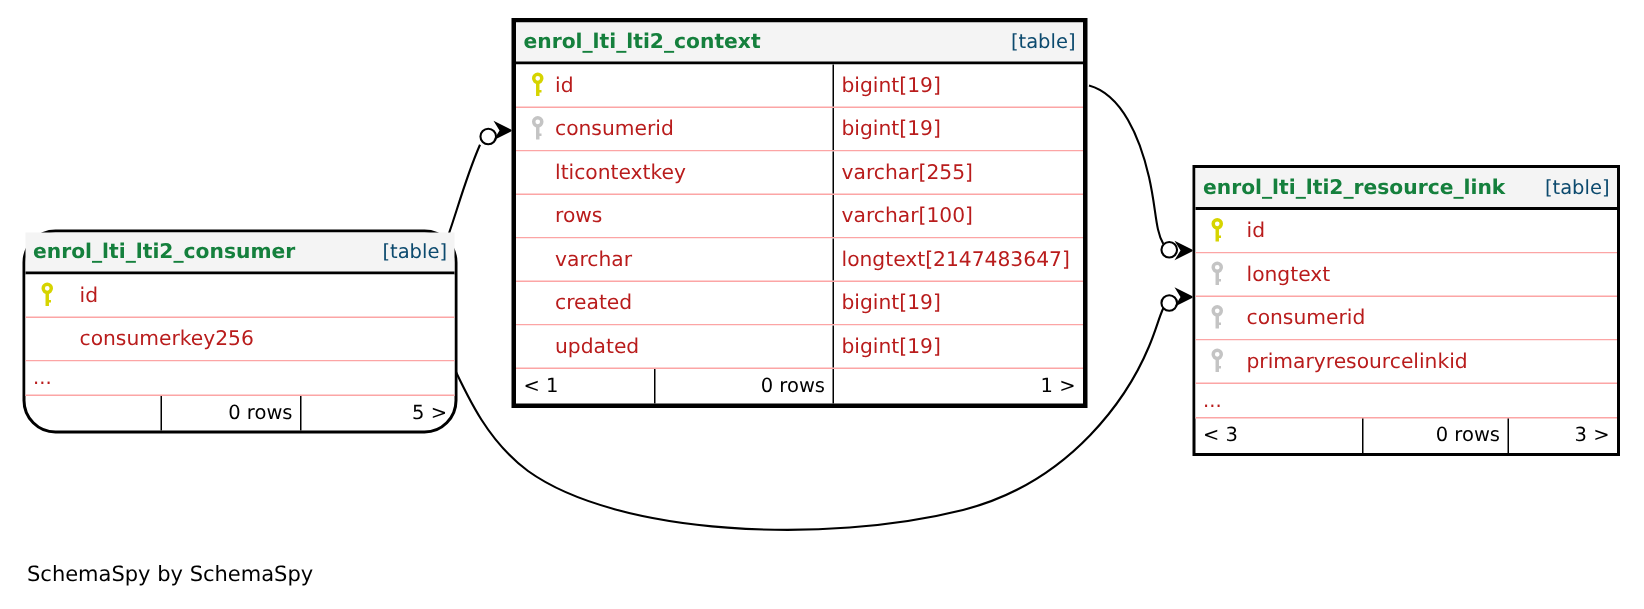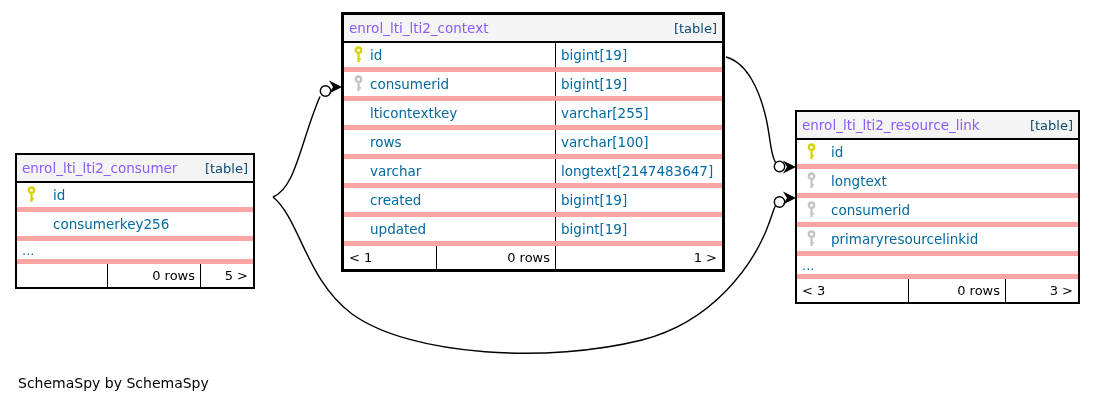--- a/index.html
+++ b/index.html
@@ -25,29 +25,29 @@
   .thead {
     height: 28px;
     background: #f4f4f4;
     border-bottom: 2px solid #000000;
     display: flex;
     justify-content: space-between;
     align-items: center;
     padding: 0 5px;
     white-space: nowrap;
   }
-  .tname { font-weight: normal; font-size: 13.5px; color: #8b5cf6; }
+  .tname { font-weight: bold; font-size: 13.5px; color: #15803d; }
   .ttag  { font-size: 13px; color: #0c4a6e; margin-left: 6px; }
   .trow {
     height: 29px;
-    border-bottom: 5px solid #fca5a5;
+    border-bottom: 1px solid #fca5a5;
     display: flex;
     align-items: stretch;
     font-size: 13.5px;
-    color: #0369a1;
+    color: #b91c1c;
     background: #fff;
   }
   .ncell { position: relative; display: flex; align-items: center; flex: 1; }
   .t-context .ncell { flex: 0 0 211px; }
   .tcell {
     flex: 1;
     border-left: 1px solid #000000;
     display: flex;
     align-items: center;
     padding-left: 5px;
@@ -89,21 +89,21 @@
       <circle cx="779.5" cy="166.5" r="5.2"></circle>
       <circle cx="779.5" cy="202" r="5.2"></circle>
     </g>
     <g fill="#000000" stroke="none">
       <polygon points="342,87 329,80.5 333,87 329,93.5"></polygon>
       <polygon points="796,167 783,160.5 787,167 783,173.5"></polygon>
       <polygon points="796,198 783,191.5 787,198 783,204.5"></polygon>
     </g>
   </svg>
 
-  <div class="dbtable t-consumer" style="left:15px; top:153px; width:240px;">
+  <div class="dbtable t-consumer" style="left:15px; top:153px; width:290px;border-radius:22px;">
     <div class="thead">
       <span class="tname">enrol_lti_lti2_consumer</span>
       <span class="ttag">[table]</span>
     </div>
     <div class="tbody">
         <div class="trow">
           <div class="ncell">
             <span class="keywrap pk"><svg width="11" height="18" viewBox="0 0 11 18">
                 <circle cx="5.5" cy="4.2" r="2.7" fill="none" stroke="currentColor" stroke-width="2.3"></circle>
                 <line x1="5.5" y1="7" x2="5.5" y2="16" stroke="currentColor" stroke-width="2.3"></line>

